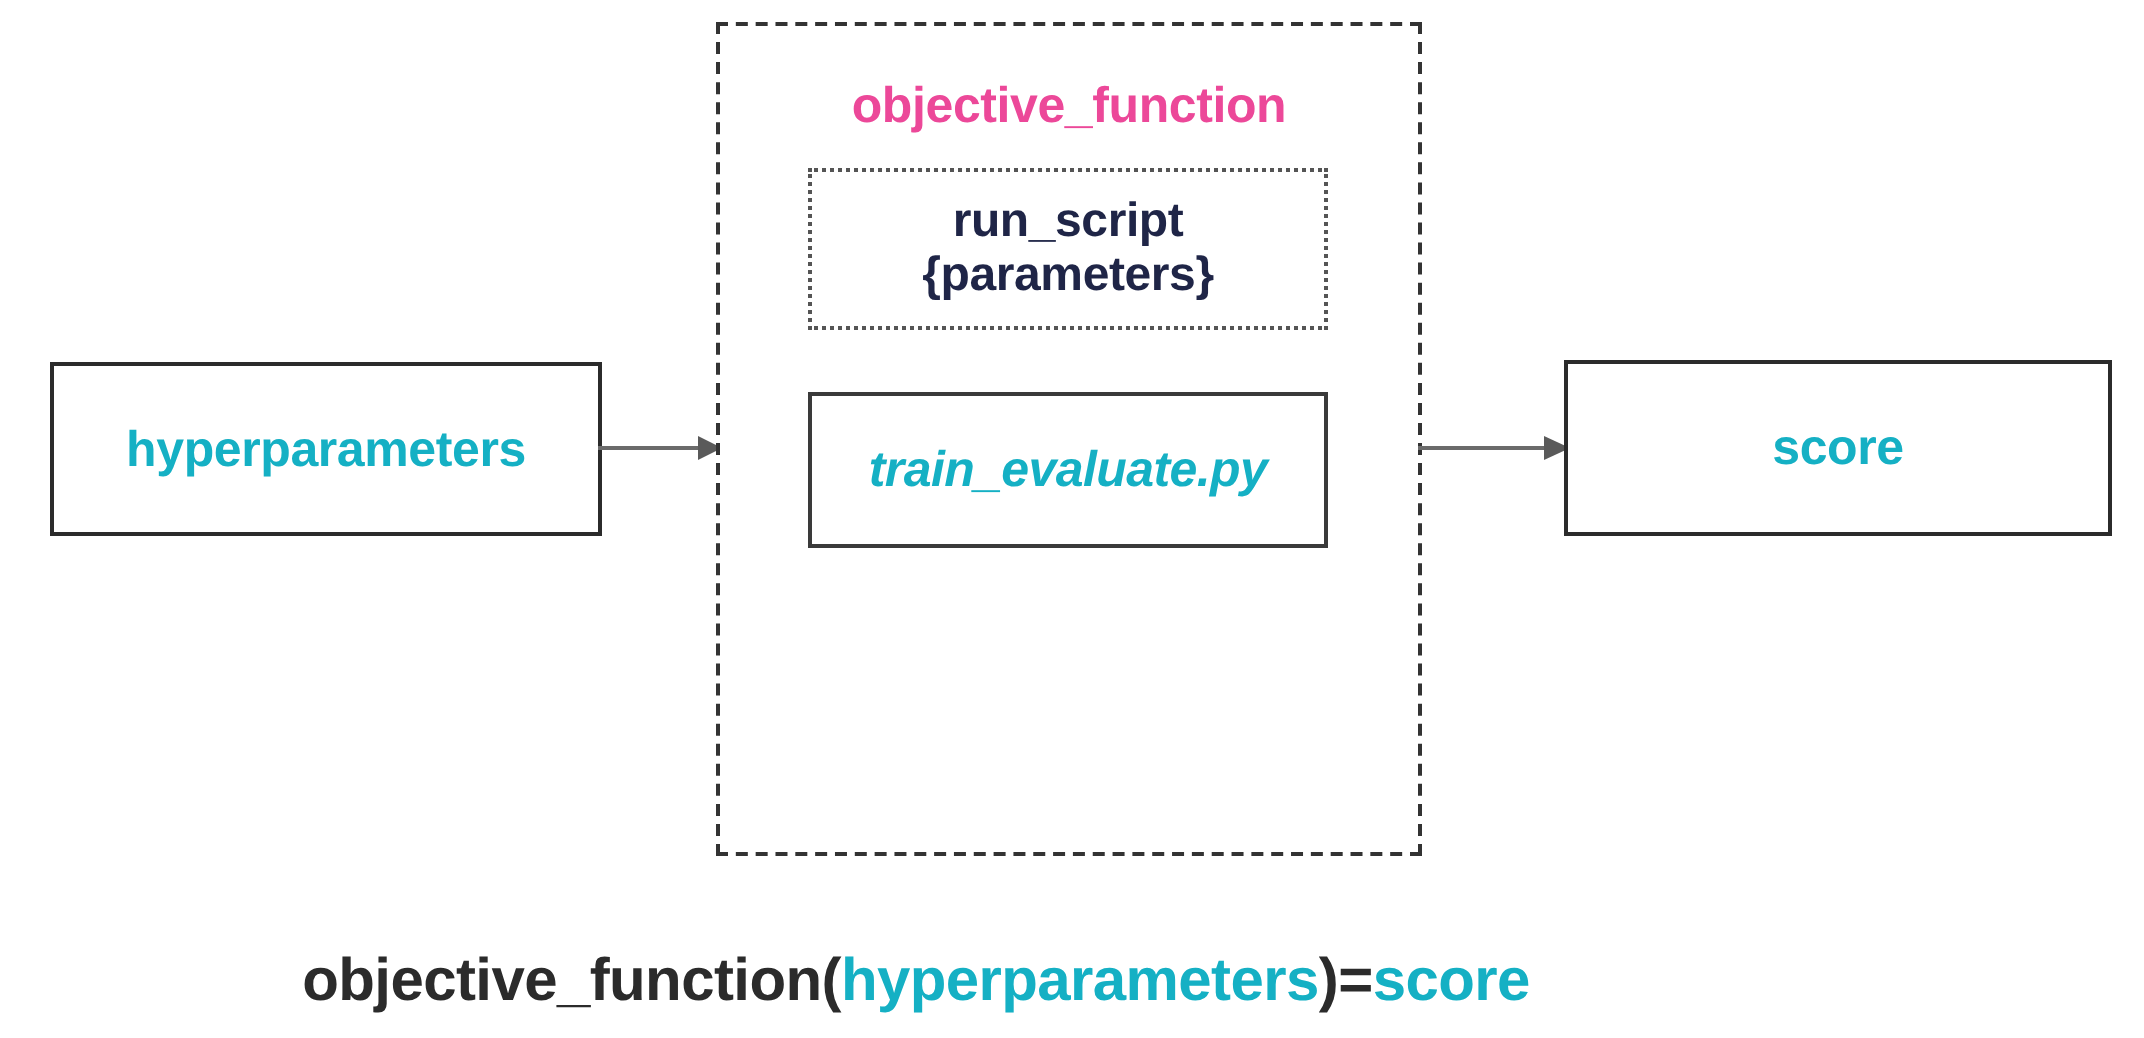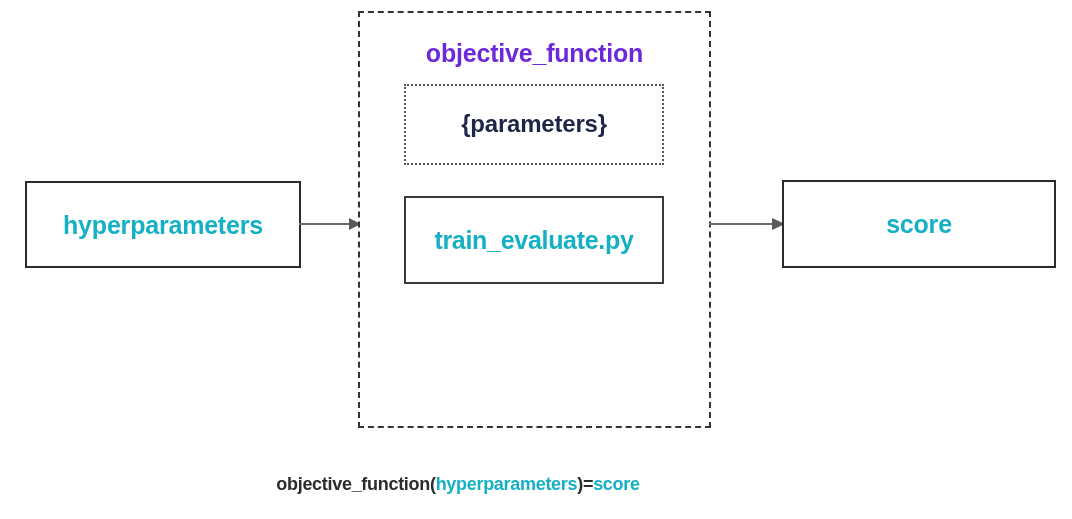--- a/index.html
+++ b/index.html
@@ -71,21 +71,21 @@
   }
 
   #objective-function-title {
     position: absolute;
     left: 0;
     top: 26px;
     width: 100%;
     text-align: center;
     font-size: 25px;
     font-weight: bold;
-    color: #6d28d9;
+    color: #ec4899;
     letter-spacing: -0.2px;
   }
 
   
   .inner-dotted {
     border: 2px dotted #555555;
     font-weight: bold;
     font-size: 24px;
     color: #1f2547;
     flex-direction: column;
@@ -104,21 +104,22 @@
     left: 404px;
     top: 84px;
     width: 260px;
     height: 81px;
   }
 
   #train-evaluate-box {
     left: 404px;
     top: 196px;
     width: 260px;
-    height: 88px;
+    height: 78px;
+    font-style: italic;
   }
 
   #get-score-box {
     left: 404px;
     top: 304px;
     width: 260px;
     height: 81px;
   }
 
   .line2 { display: block; }
@@ -143,21 +144,21 @@
     height: 28px;
   }
 
   
   #caption {
     position: absolute;
     left: 0;
     top: 474px;
     width: 916px;
     text-align: center;
-    font-size: 18px;
+    font-size: 30px;
     font-weight: bold;
     color: #2b2b2b;
     letter-spacing: -0.3px;
     white-space: nowrap;
   }
   #caption .accent { color: #15b0c4; }
 </style>
 </head>
 <body>
 
@@ -171,20 +172,21 @@
     <line x1="0" y1="14" x2="50" y2="14" stroke="#6b6b6b" stroke-width="2"></line>
     <polygon points="50,8 62,14 50,20" fill="#5a5a5a"></polygon>
   </svg>
 
   <div id="objective-function-container">
 
     <div id="objective-function-title">objective_function</div>
   </div>
 
   <div class="box inner-dotted" id="run-script-box">
+    <span class="line2">run_script</span>
     <span class="line2">{parameters}</span>
   </div>
 
   <div class="box inner-solid" id="train-evaluate-box">
     <span>train_evaluate.py</span>
   </div>
 
 
   <svg class="arrow-svg" id="arrow-right" viewBox="0 0 76 28" xmlns="http://www.w3.org/2000/svg">
     <line x1="0" y1="14" x2="64" y2="14" stroke="#6b6b6b" stroke-width="2"></line>

